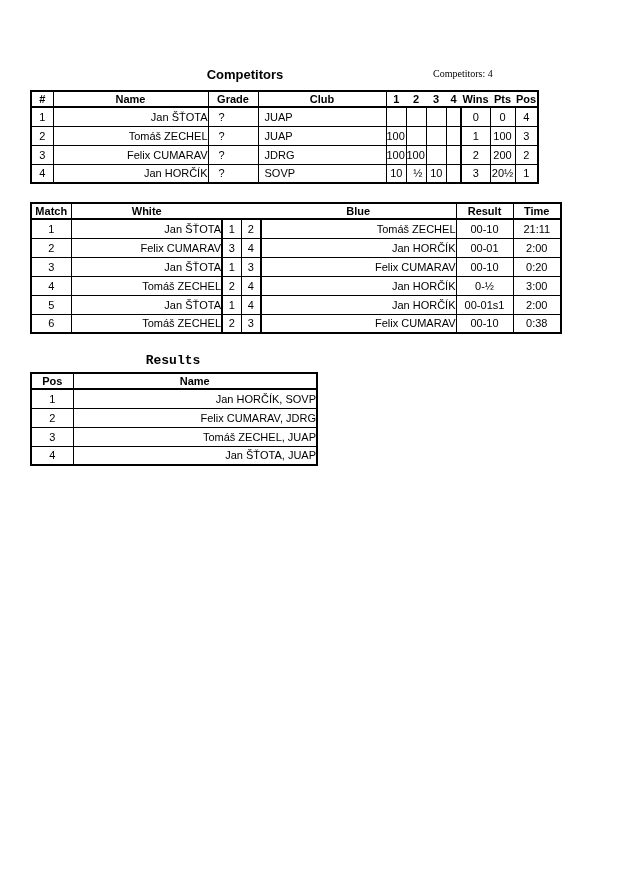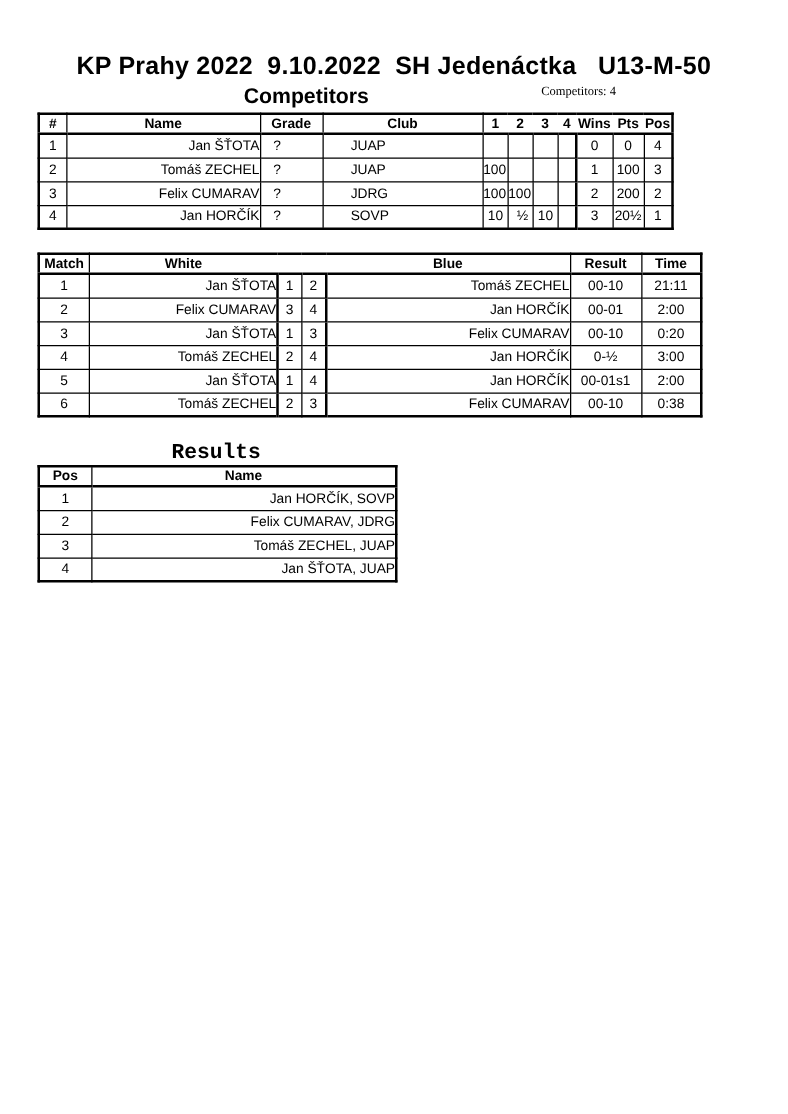--- a/index.html
+++ b/index.html
@@ -5,53 +5,52 @@
   html,body{margin:0;padding:0;background:#ffffff;}
   .page{
     position:relative;width:630px;height:891px;background:#ffffff;
     font-family:"Liberation Sans", sans-serif;color:#000;overflow:hidden;
   }
   .title{
     position:absolute;top:42px;left:0;width:630px;text-align:center;
     font-size:20px;font-weight:bold;white-space:pre;letter-spacing:0.2px;
   }
   .section-heading{
-    position:absolute;font-size:17px;font-weight:bold;text-align:center;
+    position:absolute;font-size:13px;font-weight:bold;text-align:center;
   }
   .heading-competitors{top:67px;left:30px;width:430px;}
   .heading-matches{top:195px;left:30px;width:530px;}
   .heading-results{top:353px;left:30px;width:286px;font-family:Liberation Mono, monospace;}
   .competitor-count{
     position:absolute;top:68px;left:433px;width:164px;text-align:left;font-size:10px;font-family:Liberation Serif, serif;
   }
   table{
     position:absolute;border-collapse:collapse;table-layout:fixed;
     font-size:11px;border:2px solid #000;
   }
   th,td{border:1px solid #000;padding:0;overflow:hidden;white-space:nowrap;vertical-align:middle;}
   thead th{border-bottom:2px solid #000;font-weight:bold;text-align:center;}
   thead tr{height:16px;}
   tbody tr{height:19px;}
   td{text-align:center;}
   .lpad{text-align:right;padding-left:8px;}
   .gradecell{text-align:left;padding-left:10px;}
-  .clubcell{text-align:left;padding-left:22px;}
+  .clubcell{text-align:left;padding-left:6px;}
   .roundcell{text-align:right;padding-right:3px;}
   .thickL{border-left:2px solid #000;}
   .noV{border-left:none;border-right:none;}
   .t-competitors{top:90px;left:30px;width:507px;}
   .t-matches{top:202px;left:30px;width:530px;}
   .t-results{top:372px;left:30px;width:286px;}
 </style>
 </head>
 <body>
 
 <div class="page">
 
-  <div class="title">KP Prahy 2022  9.10.2022  SH Jedenáctka   U13-M-50</div>
 
   <div class="section-heading heading-competitors">Competitors</div>
   <div class="competitor-count">Competitors: 4</div>
 
   <table class="t-competitors">
     <colgroup>
       <col style="width:22px">
         <col style="width:155px">
         <col style="width:50px">
         <col style="width:128px">

